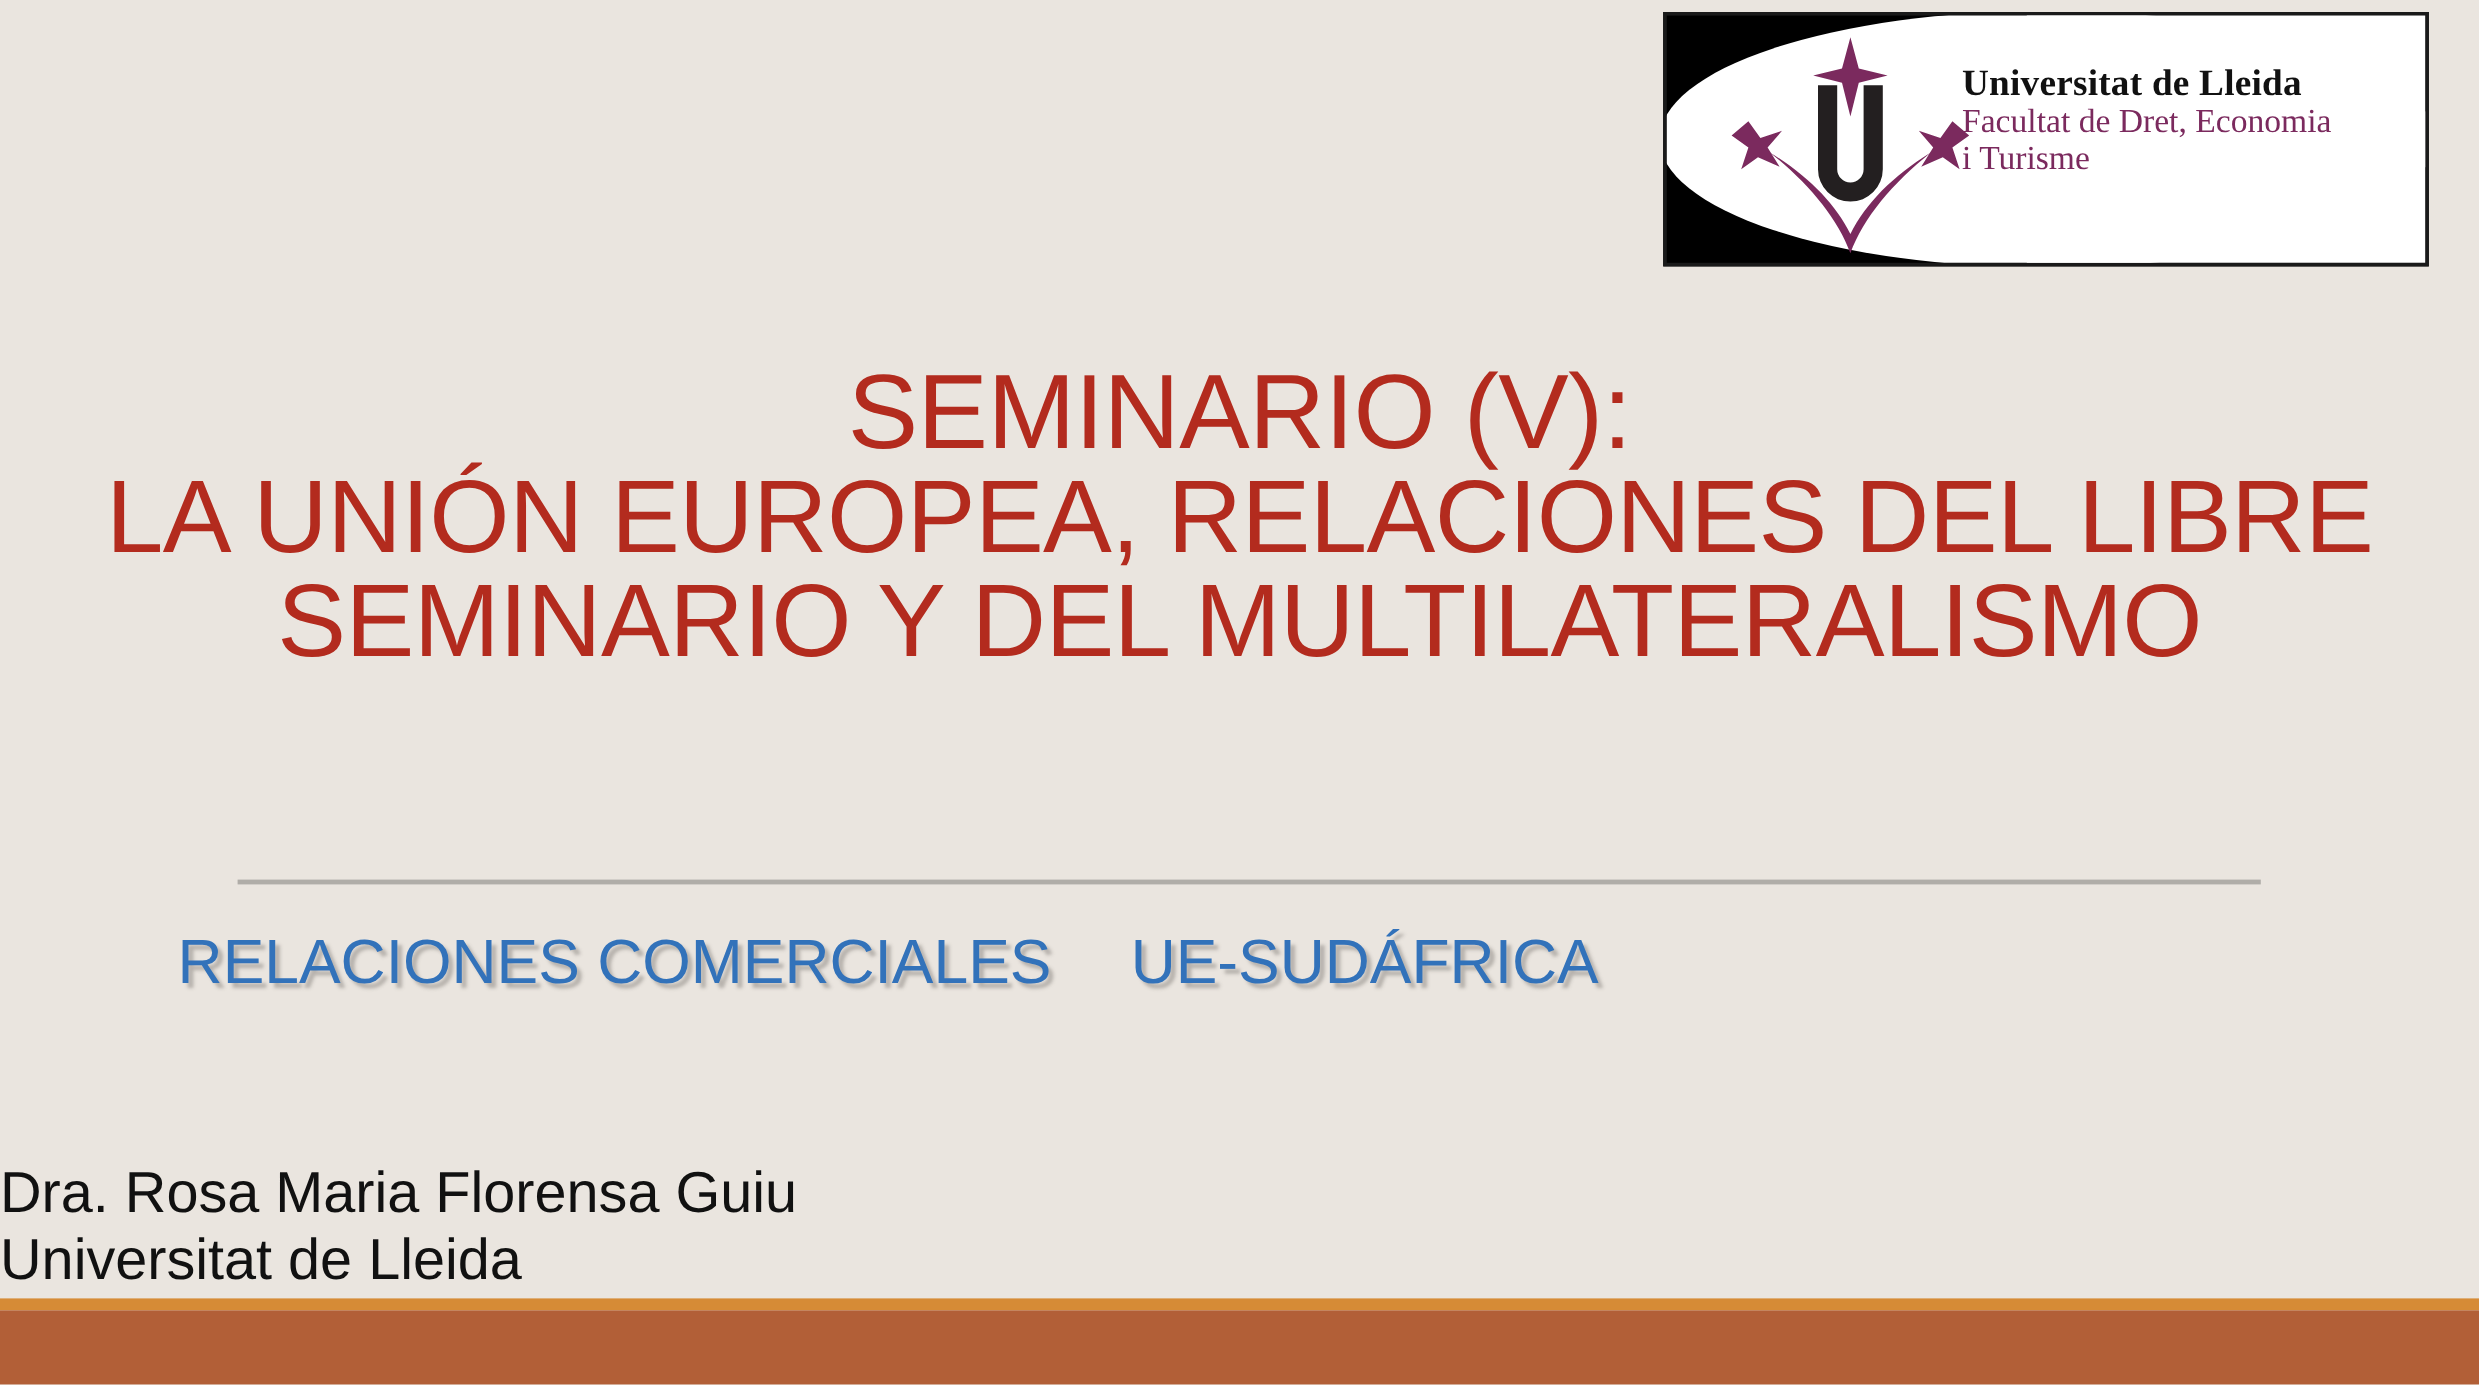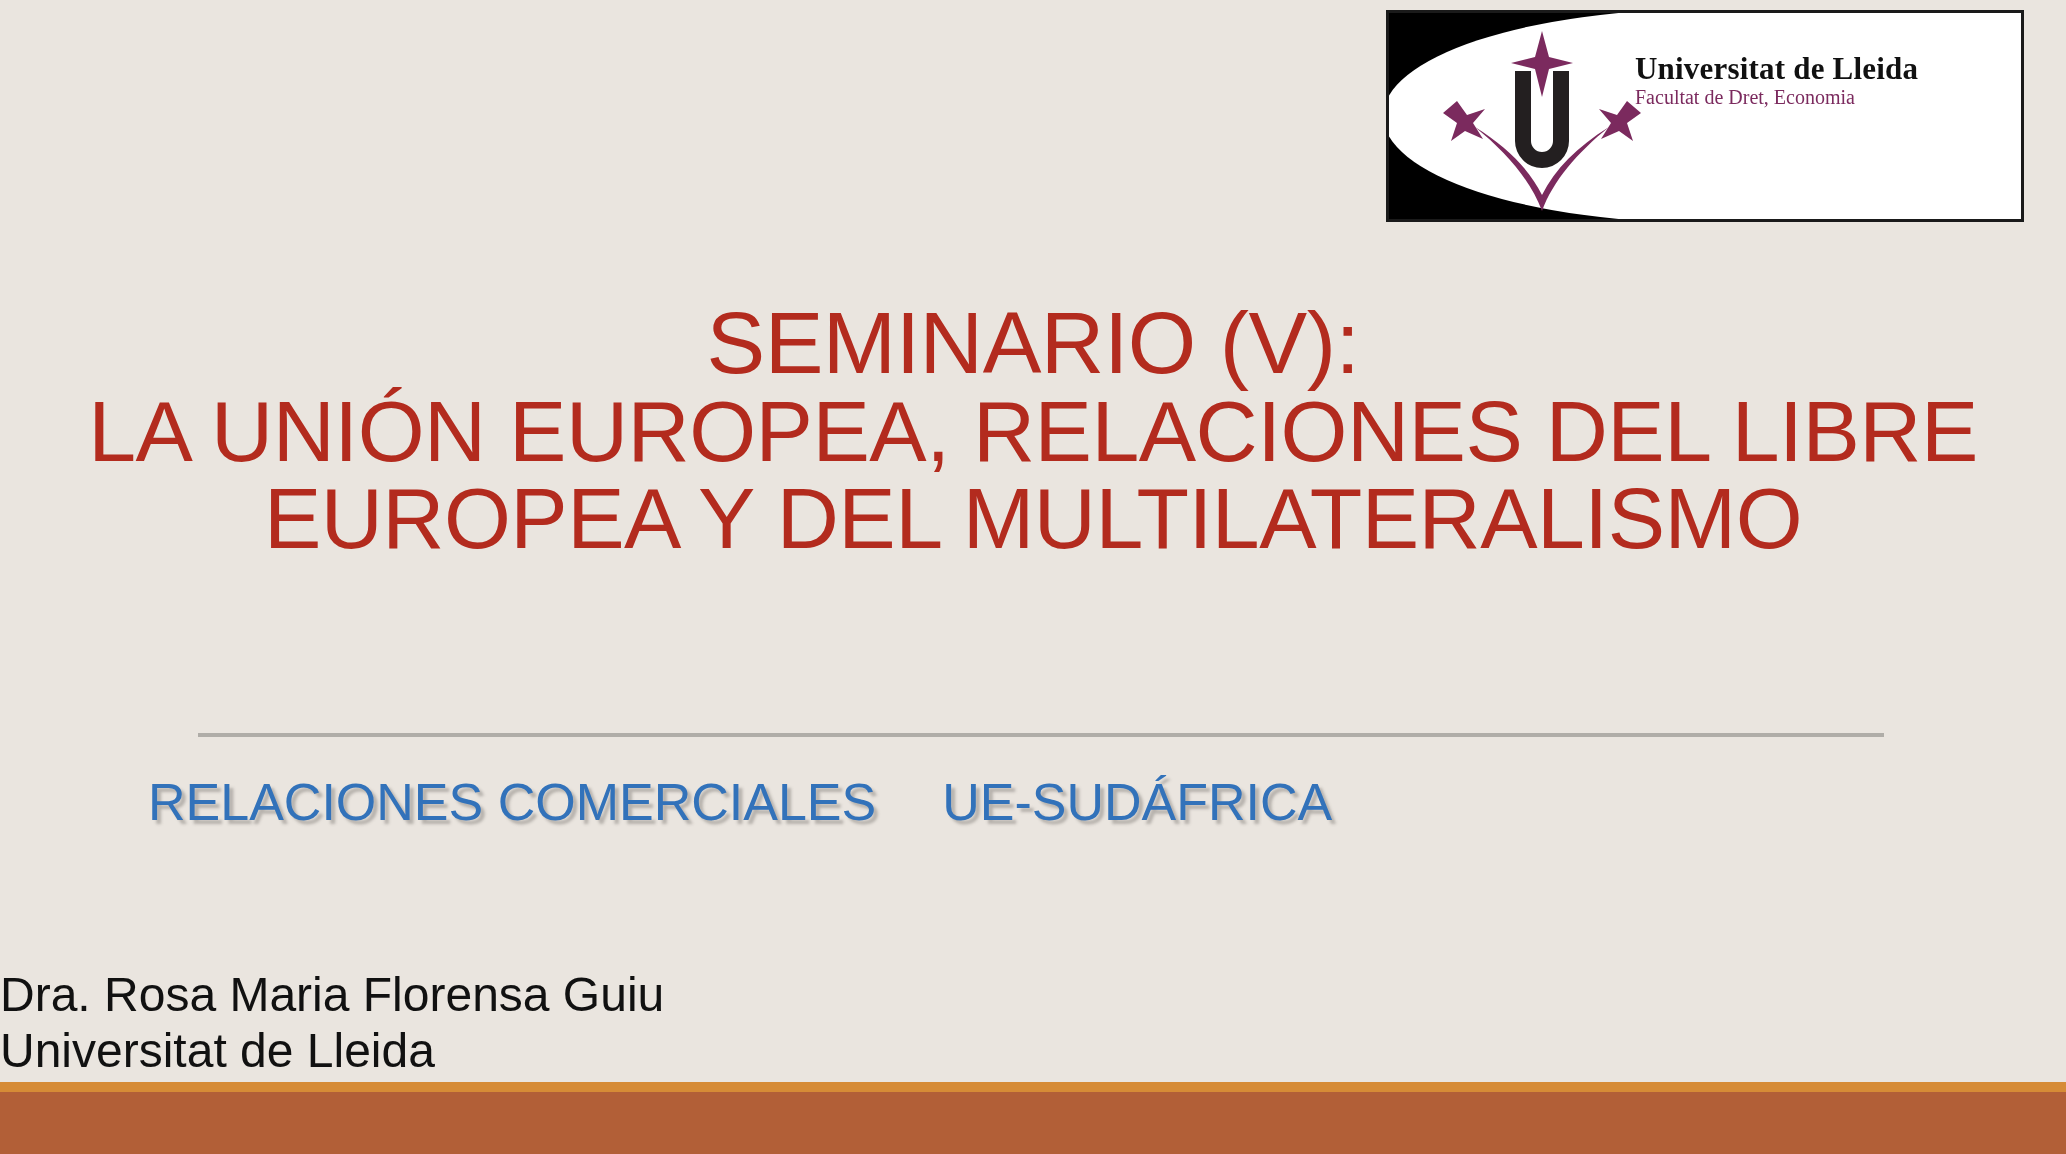--- a/index.html
+++ b/index.html
@@ -67,21 +67,21 @@
     font-family: "Liberation Serif", "DejaVu Serif", serif;
     font-weight: bold;
     font-size: 31px;
     color: #111111;
     line-height: 1.05;
     letter-spacing: 0.2px;
     white-space: nowrap;
   }
   .logo-line-2 {
     font-family: "Liberation Serif", "DejaVu Serif", serif;
-    font-size: 20px;
+    font-size: 28px;
     color: #7B2A5E;
     line-height: 1.12;
     white-space: nowrap;
   }
 
   
   .title-block {
     position: absolute;
     left: 0px;
     top: 298px;
@@ -190,27 +190,28 @@
 
       <path d="M200 78 L190 92 L172 86 L184 100 L174 116 L192 108 L206 118 L200 100 L214 90 Z" fill="#7B2A5E"></path>
 
       <path d="M48 104 C 80 130 104 158 115 188 C 126 158 150 130 182 104
                C 150 124 128 146 115 172 C 102 146 80 124 48 104 Z" fill="#7B2A5E"></path>
     </svg>
 
     <div class="logo-text">
       <div class="logo-line-1">Universitat de Lleida</div>
       <div class="logo-line-2">Facultat de Dret, Economia</div>
+      <div class="logo-line-2">i Turisme</div>
     </div>
   </div>
 
   <div class="title-block">
     <span class="title-line title-line-1">SEMINARIO (V):</span>
     <span class="title-line title-line-2">LA UNIÓN EUROPEA, RELACIONES DEL LIBRE</span>
-    <span class="title-line title-line-3">EUROPEA Y  DEL MULTILATERALISMO</span>
+    <span class="title-line title-line-3">SEMINARIO Y  DEL MULTILATERALISMO</span>
   </div>
 
   <div class="divider"></div>
 
   <div class="subtitle">
     <span class="subtitle-part-1">RELACIONES COMERCIALES</span><span class="subtitle-part-2">UE-SUDÁFRICA</span>
   </div>
 
   <div class="author-block">
     <span class="author-line author-line-1">Dra. Rosa Maria Florensa Guiu</span>

